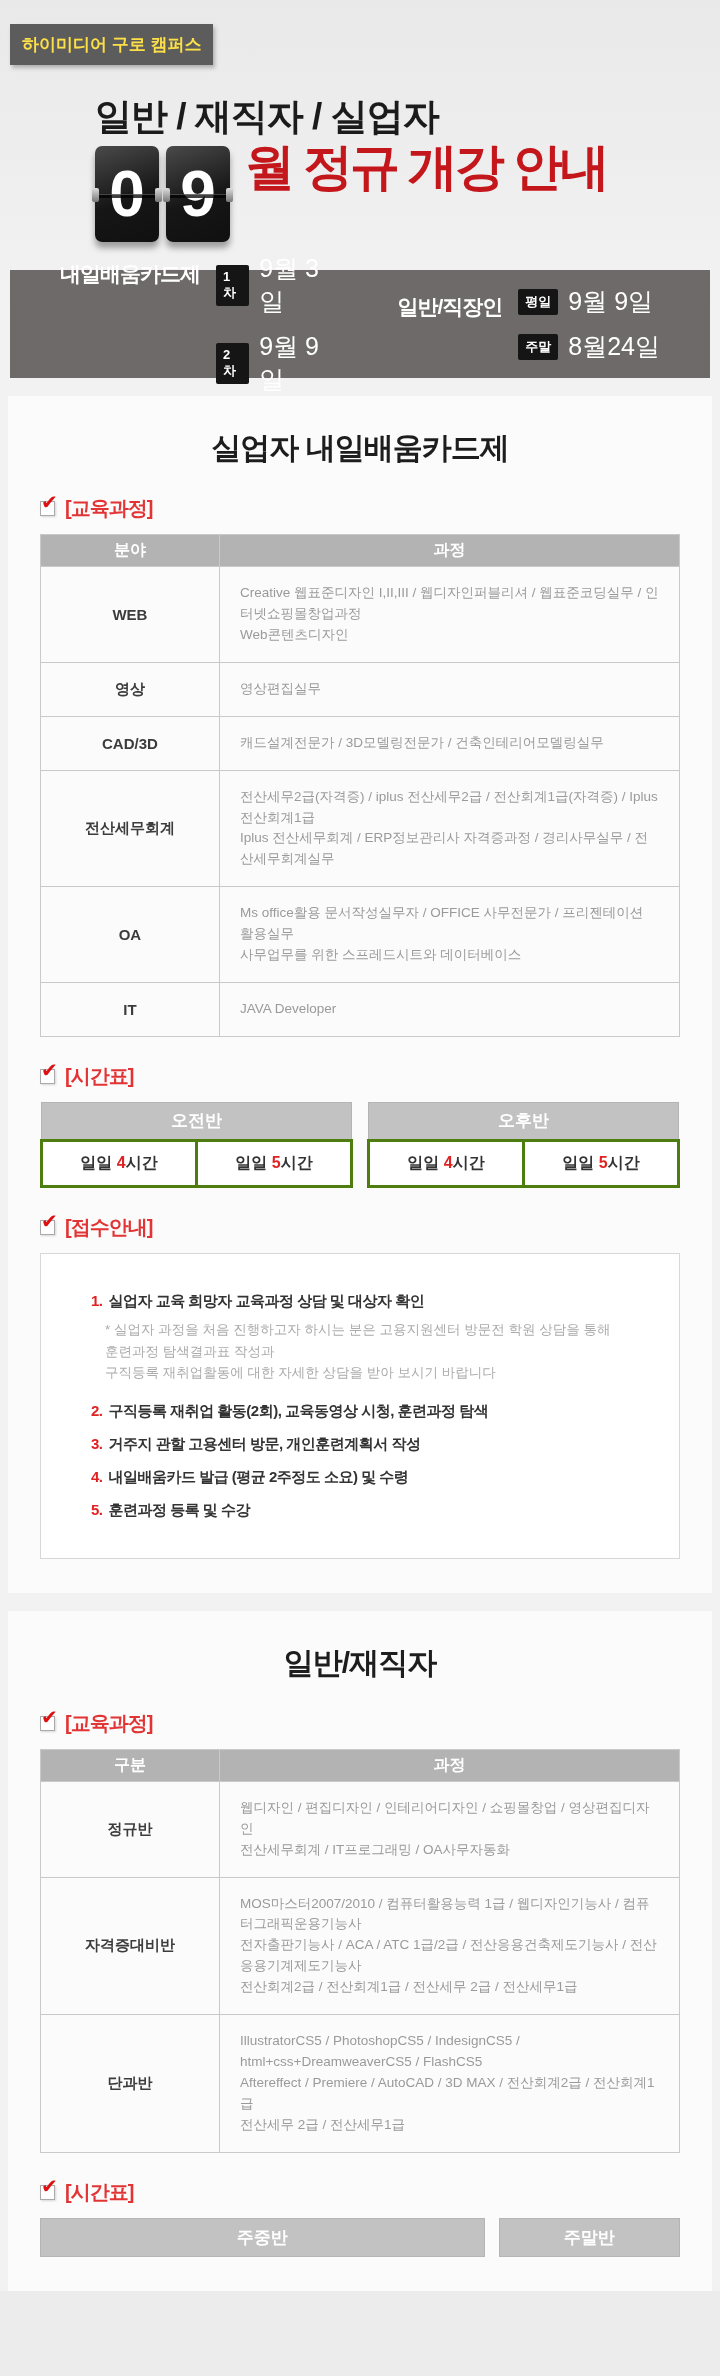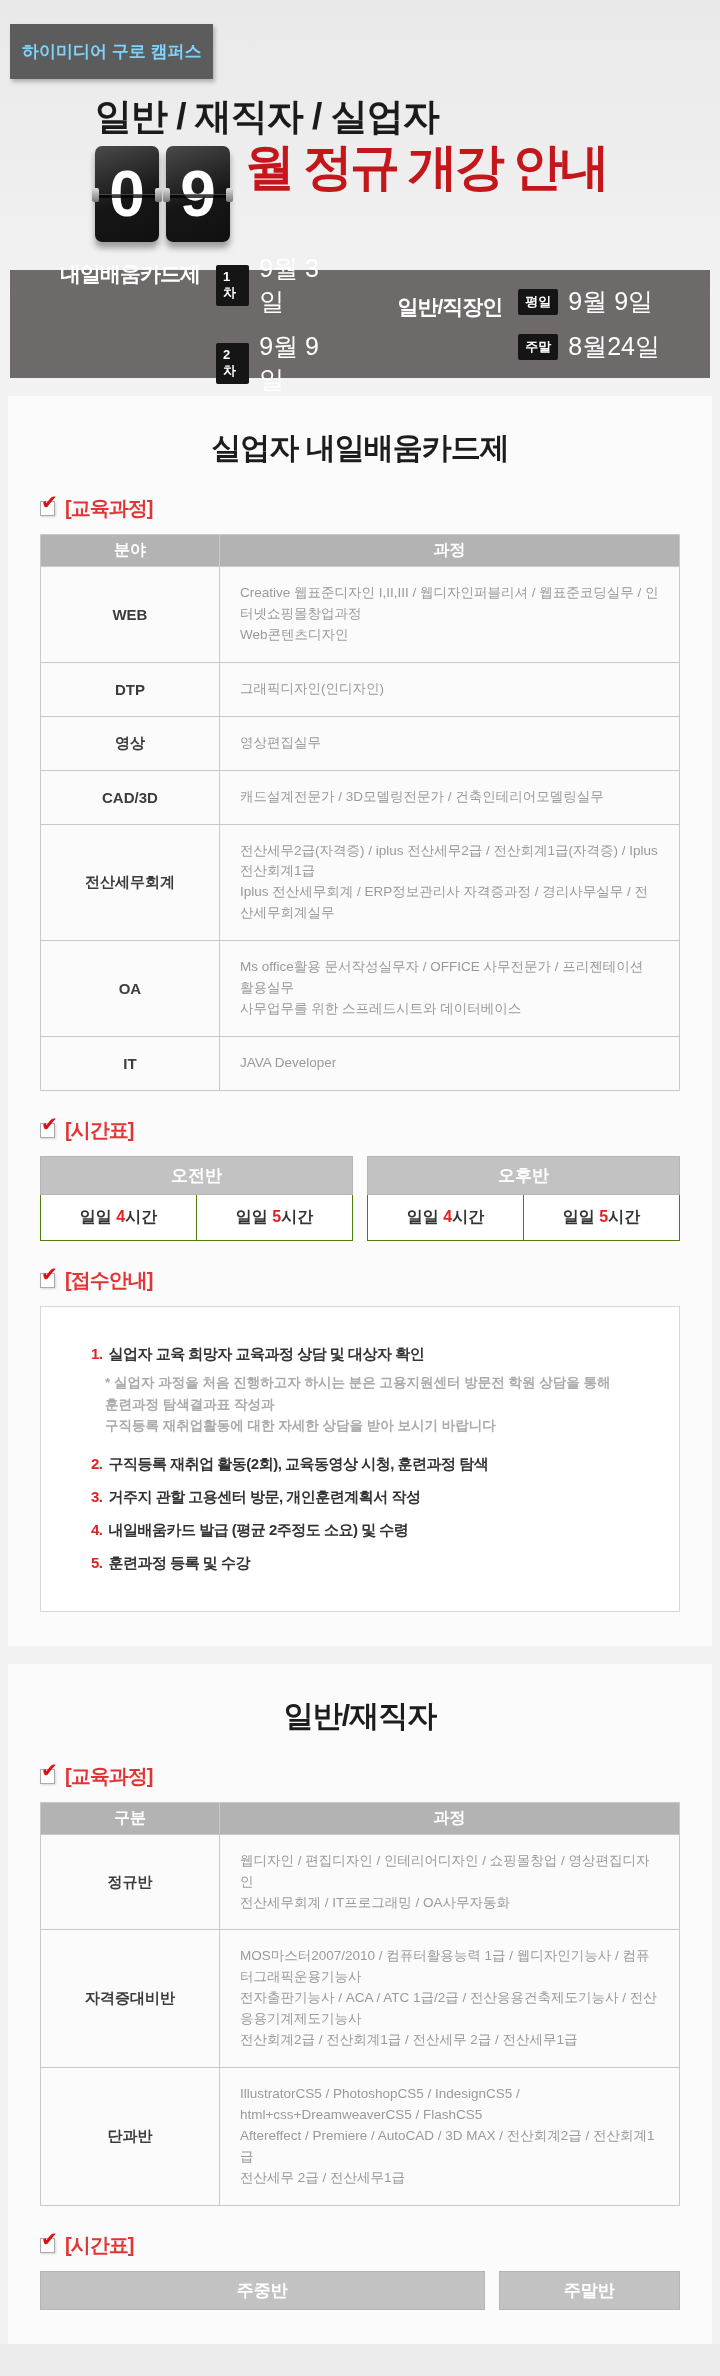--- a/index.html
+++ b/index.html
@@ -8,22 +8,22 @@
     font-family: "Liberation Sans", "DejaVu Sans", sans-serif;
     background: #ececec;
     color: #222;
   }
   .page { width: 720px; background: linear-gradient(#e9e9e9, #f2f2f2 300px); }
 
   
   .header { position: relative; height: 270px; }
   .campus-badge {
     position: absolute; top: 24px; left: 10px;
-    background: #5c5c5c; color: #7dd3fc; font-size: 17px; font-weight: bold;
-    padding: 16px 12px; box-shadow: 2px 3px 4px rgba(0,0,0,.25);
+    background: #5c5c5c; color: #fde047; font-size: 17px; font-weight: bold;
+    padding: 9px 12px; box-shadow: 2px 3px 4px rgba(0,0,0,.25);
   }
   .audience { position: absolute; top: 92px; left: 95px; font-size: 37px; font-weight: bold; color: #1b1b1b; letter-spacing: -1px; }
   .clock { position: absolute; top: 146px; left: 95px; display: flex; gap: 7px; }
   .flip {
     width: 64px; height: 96px; border-radius: 7px; position: relative;
     background: linear-gradient(160deg, #4a4a4a, #161616 55%, #101010);
     box-shadow: 0 6px 6px rgba(0,0,0,.35);
     color: #fff; font-size: 64px; font-weight: bold;
     display: flex; align-items: center; justify-content: center;
   }
@@ -60,29 +60,29 @@
   table.grid { width: 100%; border-collapse: collapse; }
   table.grid th, table.grid td { border: 1px solid #c9c9c9; }
   table.grid th { background: #b3b3b3; color: #fff; font-size: 16px; font-weight: bold; height: 32px; }
   td.cat { width: 28%; text-align: center; font-size: 15px; font-weight: bold; color: #3c3c3c; }
   td.course { padding: 16px 20px; font-size: 13.5px; color: #9a9a9a; line-height: 1.55; }
 
   .tt-wrap { display: flex; gap: 14px; justify-content: space-between; }
   .tt { flex: 1; }
   .tt table { width: 100%; border-collapse: collapse; }
   .tt th { background: #c2c2c2; color: #fff; font-size: 17px; font-weight: bold; height: 38px; border: 1px solid #b5b5b5; }
-  .tt td { border: 1px solid #4d7c0f; background: #fff; text-align: center; }
+  .tt td { border: 3px solid #4d7c0f; background: #fff; text-align: center; }
   .tt .sub td { height: 46px; font-size: 16px; font-weight: bold; color: #333; }
   .tt .time td { height: 72px; font-size: 14.5px; color: #444; }
   .rednum { color: #e02222; }
 
   .apply-box { border: 1px solid #d7d7d7; background: #fff; padding: 24px 50px; }
   .step { display: flex; gap: 6px; margin: 14px 0; font-size: 15px; font-weight: bold; color: #333; letter-spacing: -0.5px; }
   .step .no { color: #e02222; }
-  .step-note { font-size: 13.5px; color: #ababab; line-height: 1.6; margin: -6px 16px 18px 14px; font-weight: bold; }
+  .step-note { font-size: 13.5px; color: #ababab; line-height: 1.6; margin: -6px 16px 18px 14px; font-weight: normal; }
 </style>
 </head>
 <body>
 
 <div class="page">
 
   <div class="header">
     <div class="campus-badge">하이미디어 구로 캠퍼스</div>
     <div class="audience">일반 / 재직자 / 실업자</div>
     <div class="clock">
@@ -141,24 +141,20 @@
     <table class="grid">
       <tbody>
           <tr>
             <th style="width:28%">분야</th>
             <th>과정</th>
           </tr>
       <tr>
             <td class="cat">WEB</td>
             <td class="course pre">Creative 웹표준디자인 I,II,III / 웹디자인퍼블리셔 / 웹표준코딩실무 / 인터넷쇼핑몰창업과정
 Web콘텐츠디자인</td>
-          </tr>
-      <tr>
-            <td class="cat">DTP</td>
-            <td class="course pre">그래픽디자인(인디자인)</td>
           </tr>
       <tr>
             <td class="cat">영상</td>
             <td class="course pre">영상편집실무</td>
           </tr>
       <tr>
             <td class="cat">CAD/3D</td>
             <td class="course pre">캐드설계전문가 / 3D모델링전문가 / 건축인테리어모델링실무</td>
           </tr>
       <tr>

